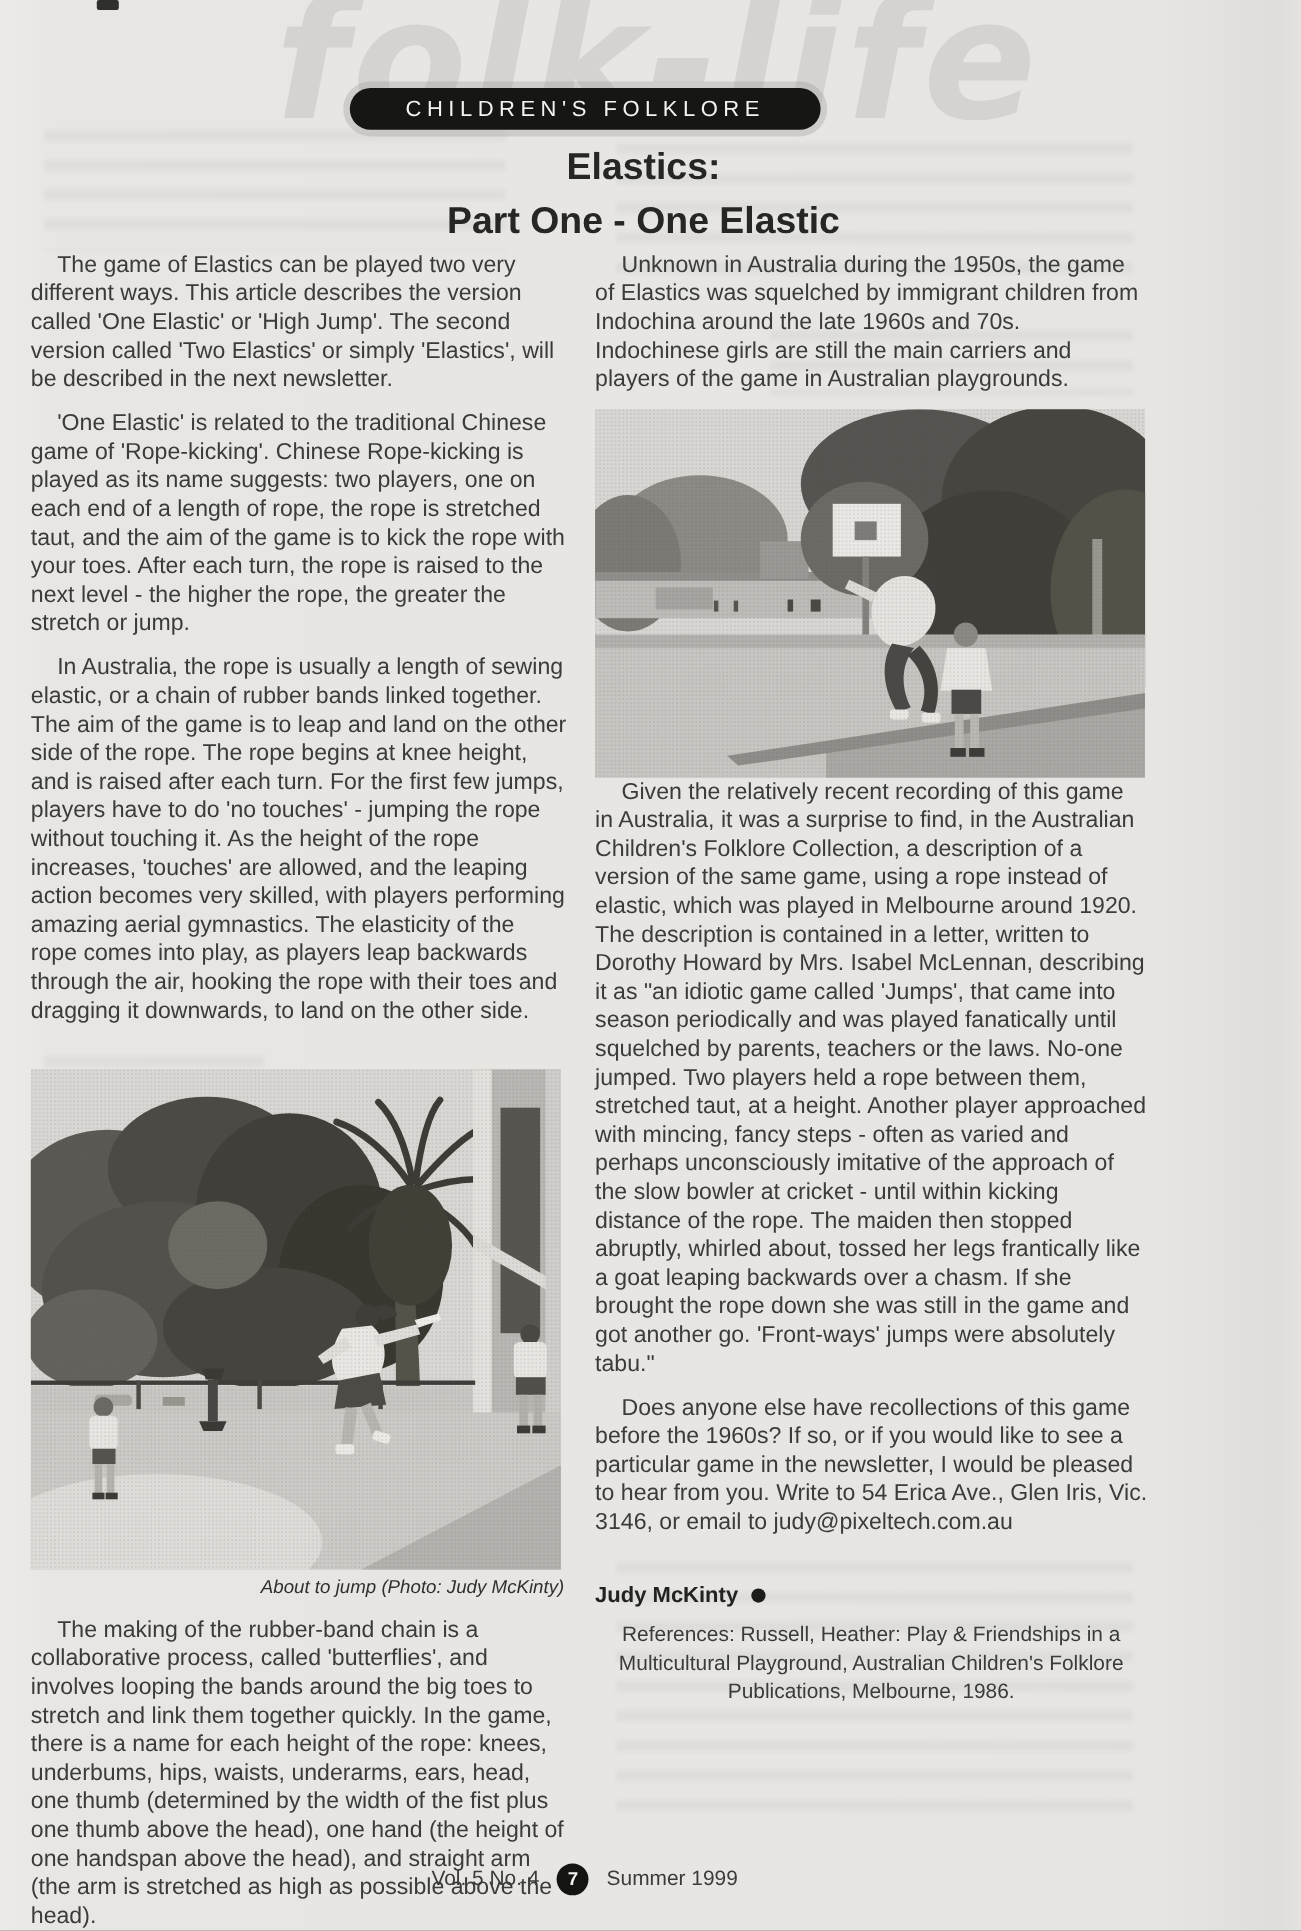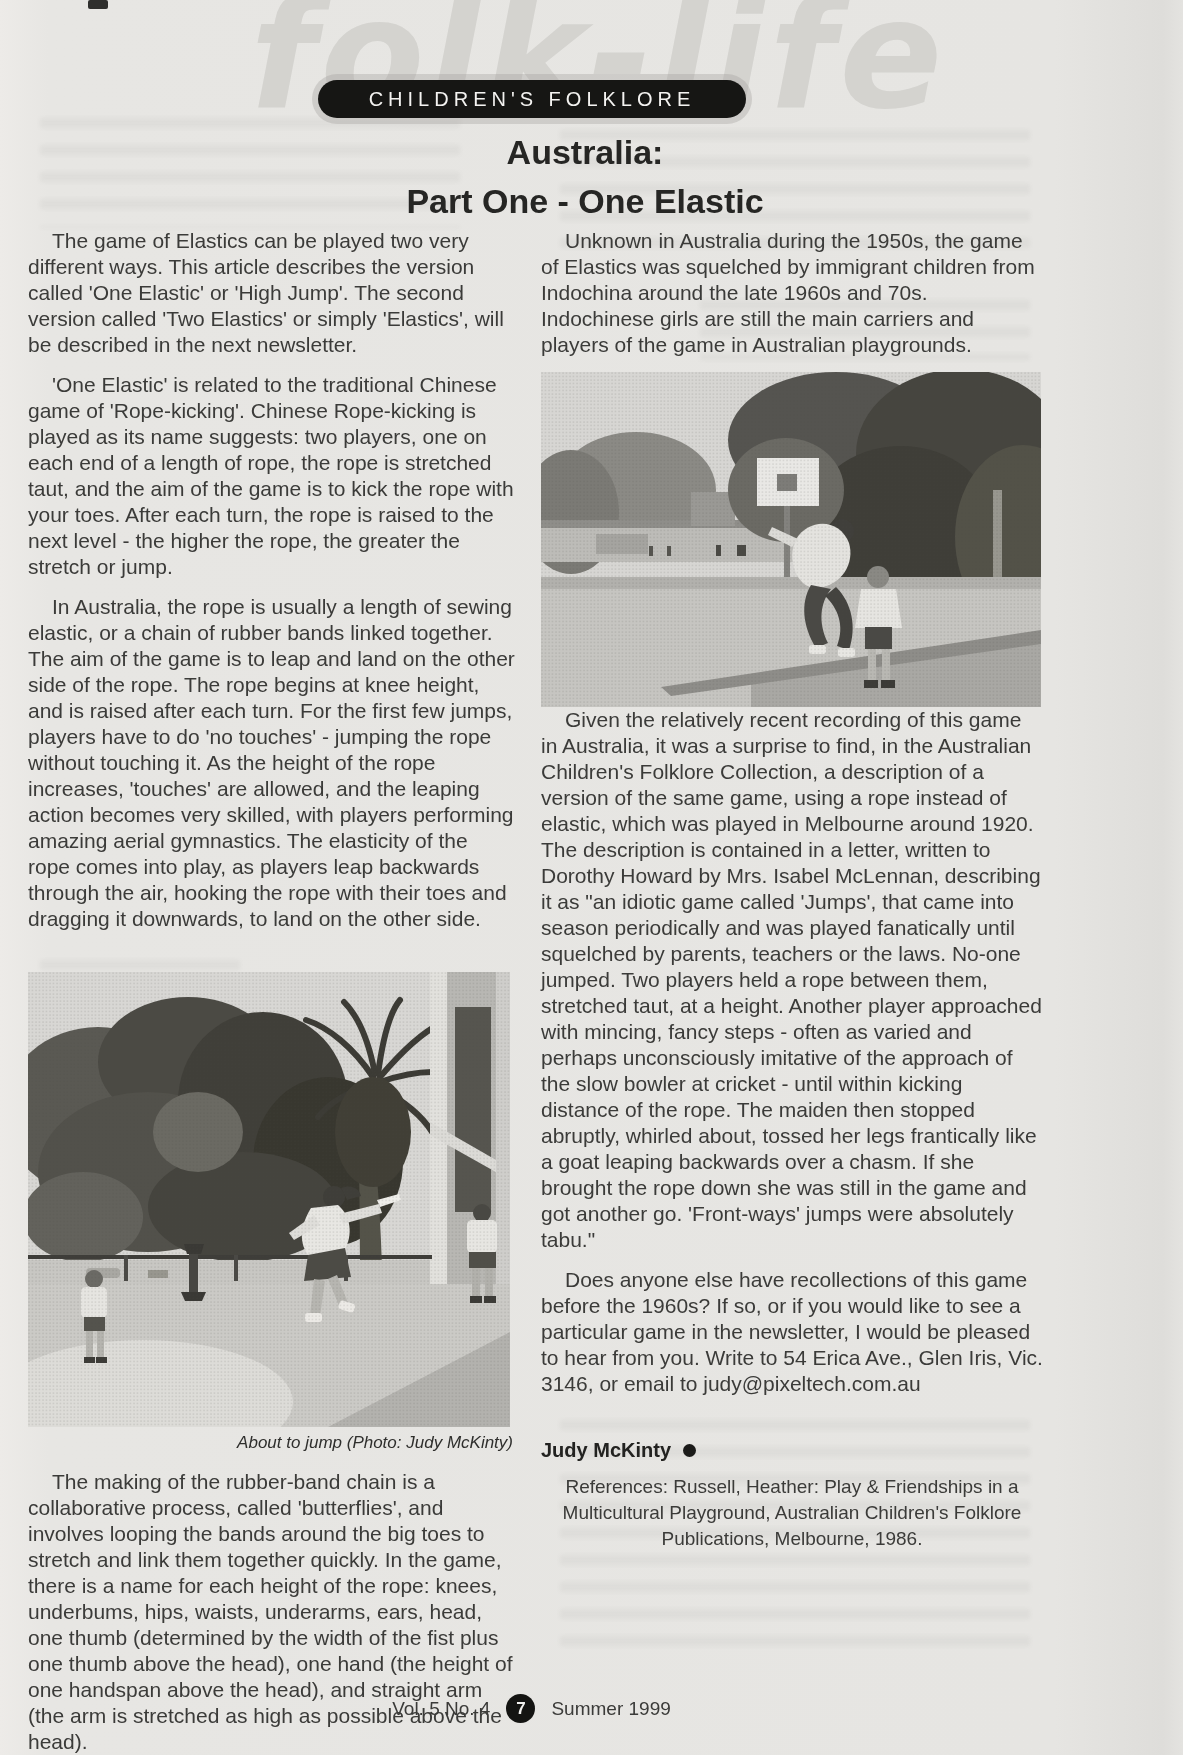--- a/index.html
+++ b/index.html
@@ -48,21 +48,21 @@
   <div class="ghost" style="left:40px;top:118px;width:420px;height:110px;"></div>
   <div class="ghost" style="left:560px;top:130px;width:470px;height:120px;"></div>
   <div class="ghost" style="left:700px;top:300px;width:330px;height:60px;"></div>
   <div class="ghost" style="left:40px;top:960px;width:200px;height:220px;"></div>
   <div class="ghost" style="left:560px;top:1420px;width:470px;height:230px;"></div>
   <div class="speck" style="left:88px;top:0;width:20px;height:9px;"></div>
 
   <div class="banner">CHILDREN'S FOLKLORE</div>
 
   <div class="title-block">
-    <h1 class="title-line">Australia:</h1>
+    <h1 class="title-line">Elastics:</h1>
     <h1 class="title-line">Part One - One Elastic</h1>
   </div>
 
   <div class="col-left">
     <p class="body">The game of Elastics can be played two very different ways. This article describes the version called 'One Elastic' or 'High Jump'. The second version called 'Two Elastics' or simply 'Elastics', will be described in the next newsletter.</p>
     <p class="body">'One Elastic' is related to the traditional Chinese game of 'Rope-kicking'. Chinese Rope-kicking is played as its name suggests: two players, one on each end of a length of rope, the rope is stretched taut, and the aim of the game is to kick the rope with your toes. After each turn, the rope is raised to the next level - the higher the rope, the greater the stretch or jump.</p>
     <p class="body">In Australia, the rope is usually a length of sewing elastic, or a chain of rubber bands linked together. The aim of the game is to leap and land on the other side of the rope. The rope begins at knee height, and is raised after each turn. For the first few jumps, players have to do 'no touches' - jumping the rope without touching it. As the height of the rope increases, 'touches' are allowed, and the leaping action becomes very skilled, with players performing amazing aerial gymnastics. The elasticity of the rope comes into play, as players leap backwards through the air, hooking the rope with their toes and dragging it downwards, to land on the other side.</p>
 
     <div class="photo-wrap-left">
       <svg class="photo" width="482" height="455" viewBox="0 0 482 455">

